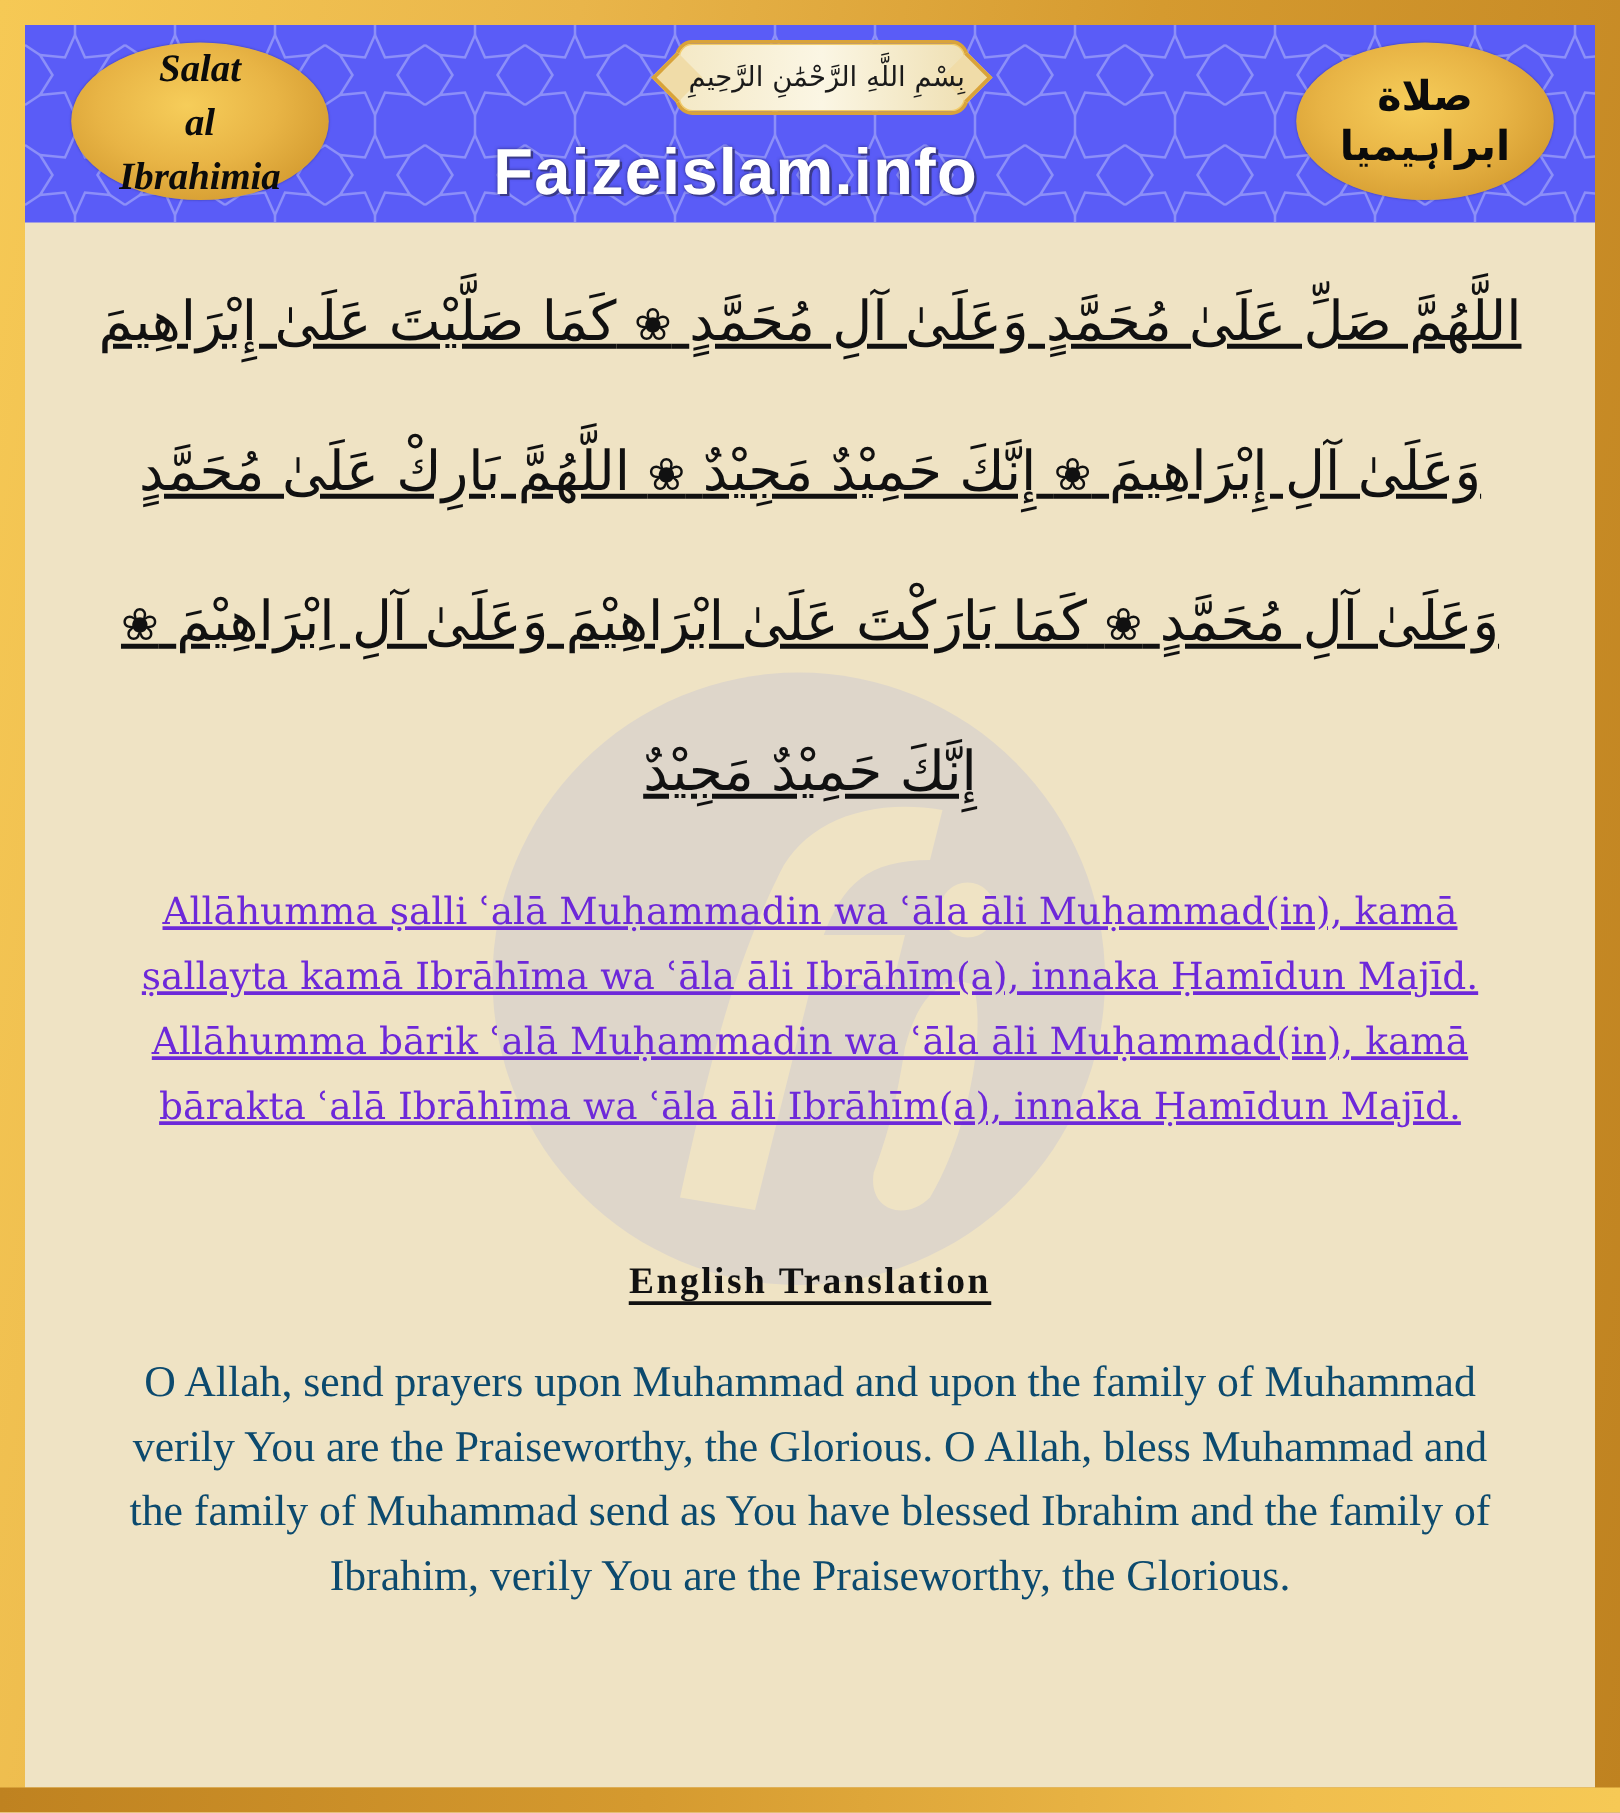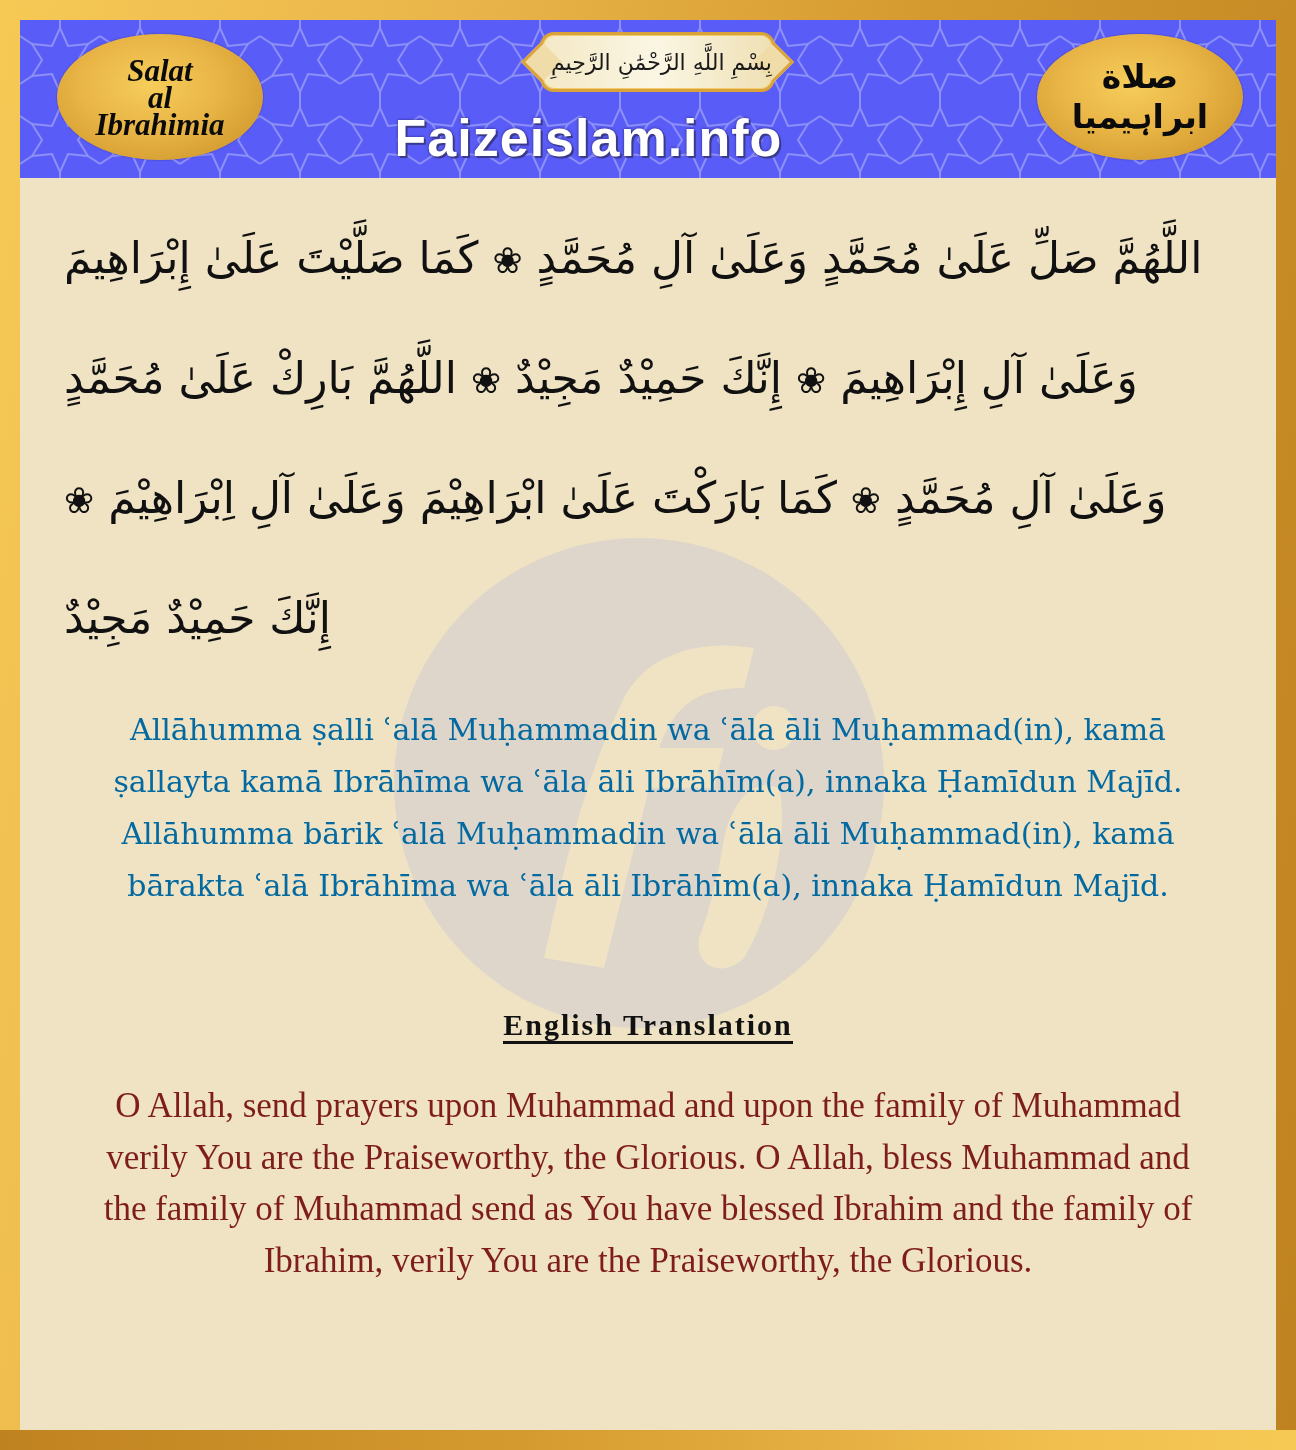--- a/index.html
+++ b/index.html
@@ -24,21 +24,21 @@
     overflow: hidden;
   }
   .header svg.pattern { position: absolute; left: 0; top: 0; }
   .oval {
     position: absolute; width: 206px; height: 126px; border-radius: 50%;
     background: radial-gradient(ellipse at 45% 40%, #f6cd5a 0%, #e8b445 45%, #c88d24 100%);
     box-shadow: 0 0 2px rgba(0,0,0,0.35);
     display: flex; align-items: center; justify-content: center; flex-direction: column;
     text-align: center;
   }
-  .oval-left { left: 37px; top: 14px; }
+  .oval-left { left: 37px; top: 14px; gap: 16px; }
   .oval-right { left: 1017px; top: 14px; }
   .oval-left .line {
     font-family: "Liberation Serif", serif; font-weight: bold; font-style: italic;
     font-size: 31px; line-height: 27px; color: #0b0b0b;
   }
   .oval-right .urdu {
     font-family: "DejaVu Sans", sans-serif; font-weight: bold;
     font-size: 33px; line-height: 40px; color: #0b0b0b; direction: rtl;
   }
   .cartouche {
@@ -68,44 +68,45 @@
     text-shadow: 2px 2px 0 #3a3a8a, 0 0 3px #2a2a7a;
   }
   .watermark {
     position: absolute; left: 374px; top: 518px; width: 490px; height: 490px;
     border-radius: 50%; background: #ded6ca;
   }
   .watermark .glyph {
     position: absolute; left: 0; top: 0; width: 100%; height: 100%;
   }
   .arabic {
-    position: absolute; left: 44px; width: 1196px; direction: rtl; text-align: left;
+    position: absolute; left: 30px; width: 1196px; direction: rtl; text-align: center;
     font-family: "DejaVu Sans", sans-serif; font-size: 44px; color: #111;
     white-space: nowrap;
+    text-decoration: underline;
   }
   .ar1 { top: 212px; }
   .ar2 { top: 332px; }
   .ar3 { top: 452px; }
   .ar4 { top: 572px; }
   .flower { color: #111; font-size: 36px; }
   .translit {
     position: absolute; left: 30px; width: 1196px; top: 684px; text-align: center;
-    font-family: "DejaVu Serif", serif; font-size: 30px; line-height: 52px; color: #0369a1;
+    font-family: "DejaVu Serif", serif; font-size: 30px; line-height: 52px; color: #6d28d9; text-decoration: underline;
   }
   .translit p { margin: 0; }
   .section-title {
     position: absolute; left: 0; width: 1256px; top: 988px; text-align: center;
   }
   .section-title span {
     font-family: "Liberation Serif", serif; font-weight: bold; font-size: 30px;
     letter-spacing: 2px; color: #111; border-bottom: 3px solid #111; padding-bottom: 0;
   }
   .translation {
     position: absolute; left: 36px; width: 1184px; top: 1060px; text-align: center;
-    font-family: "Liberation Serif", serif; font-size: 35px; line-height: 51.5px; color: #7f1d1d;
+    font-family: "Liberation Serif", serif; font-size: 35px; line-height: 51.5px; color: #0c4a6e;
   }
 </style>
 </head>
 <body>
 
 <div class="card">
 
   <div class="header">
     <svg class="pattern" width="1256" height="158" viewBox="0 0 1256 158">
       <defs>

